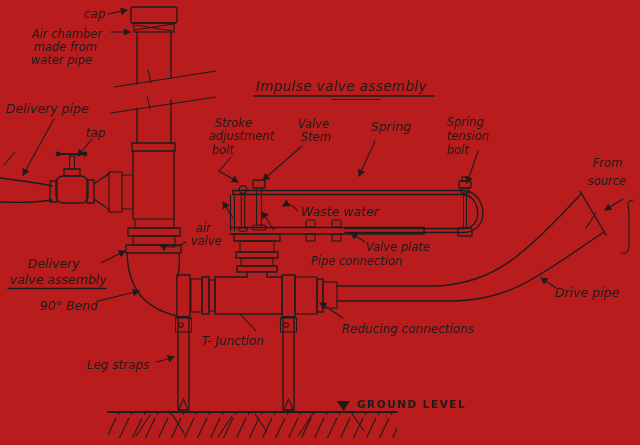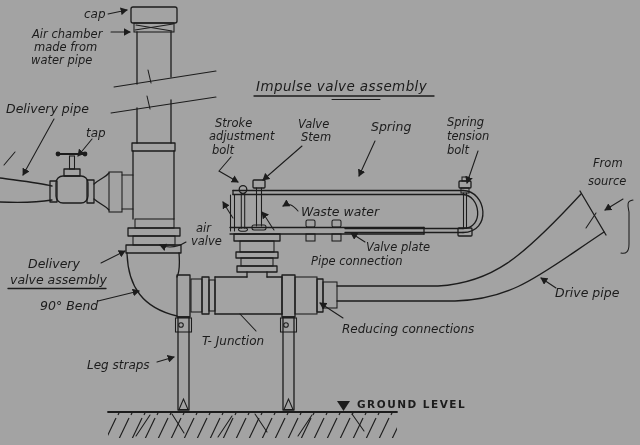--- a/index.html
+++ b/index.html
@@ -1,16 +1,16 @@
 <!DOCTYPE html>
 <html><head>
 <meta charset="utf-8">
 <style>
   html,body{margin:0;padding:0;background:#ffffff;}
-  .page{width:640px;height:445px;position:relative;background:#a3a3a3;overflow:hidden;}
+  .page{width:640px;height:445px;position:relative;background:#b91c1c;overflow:hidden;}
   svg{display:block;}
   .ink{stroke:#1c1c1c;fill:none;stroke-width:1.3;stroke-linecap:round;stroke-linejoin:round;}
   .ink-thin{stroke:#1c1c1c;fill:none;stroke-width:1.05;stroke-linecap:round;}
   .ink-thick{stroke:#1c1c1c;fill:none;stroke-width:1.8;stroke-linecap:round;}
   .fillink{fill:#1c1c1c;stroke:none;}
   text{fill:#1c1c1c;font-family:"DejaVu Sans",sans-serif;font-style:italic;}
   .hw{font-size:11.5px;}
   .hw12{font-size:12px;}
   .hw125{font-size:12.5px;}
   .ttl{font-size:13.5px;letter-spacing:.4px;}

